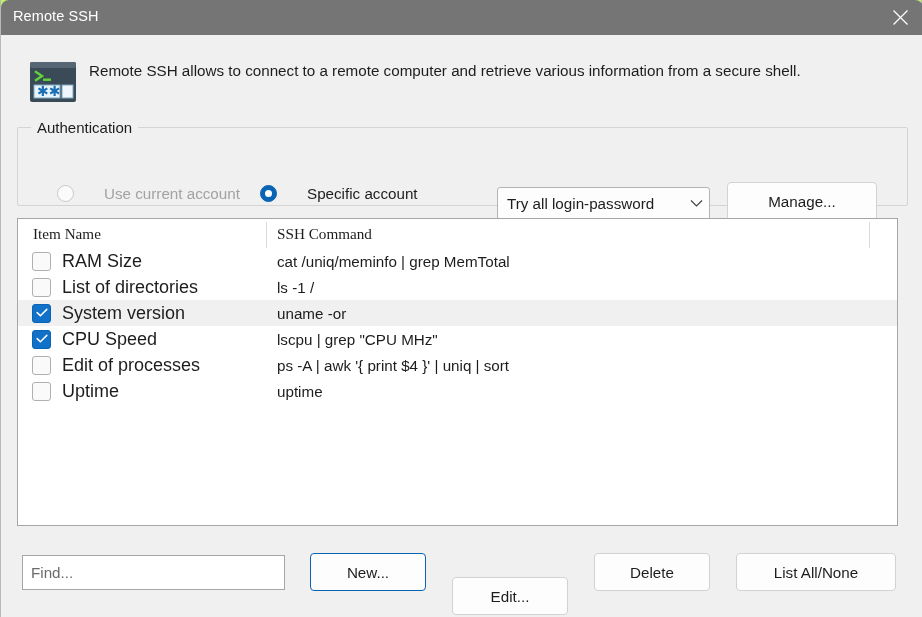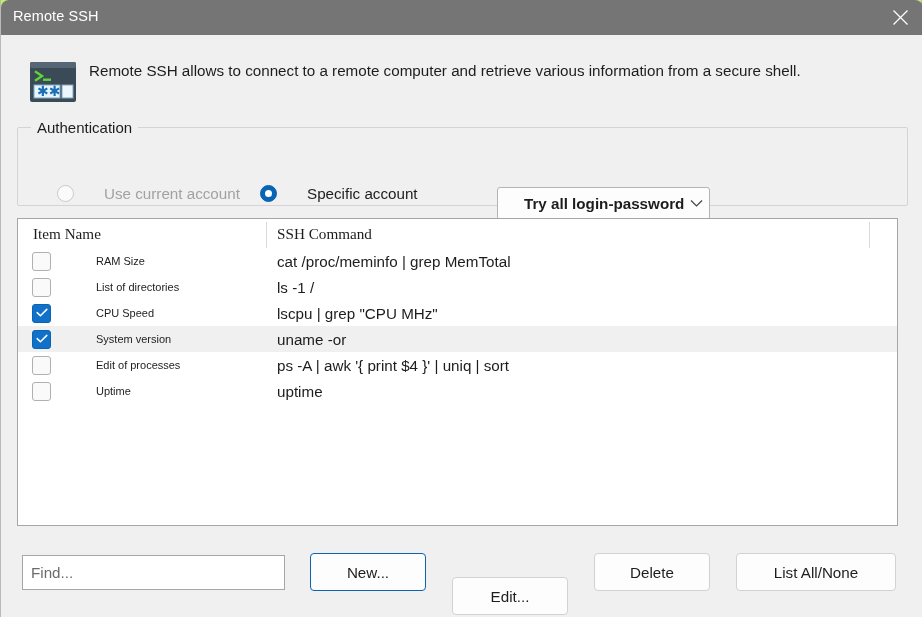--- a/index.html
+++ b/index.html
@@ -166,26 +166,25 @@
     height: 33px;
     background: #fdfdfd;
     border: 1px solid #b4b4b4;
     border-radius: 3px;
     box-sizing: border-box;
     display: flex;
     align-items: center;
     cursor: default;
   }
   #login-mode-value {
-    margin-left: 26px;
+    margin-left: 9px;
     font-size: 15.2px;
     color: #1d1d1d;
     white-space: nowrap;
     flex: 1 1 auto;
-    font-weight: bold;
   }
   #combo-chevron {
     width: 26px;
     display: flex;
     align-items: center;
     justify-content: center;
   }
 
   
   .btn {
@@ -277,24 +276,23 @@
     border: 1.3px solid #b0b0b0;
     background: #fafafa;
   }
   .row-check.checked {
     border: 1.3px solid #0a64b4;
     background: #1170c8;
   }
   .row-name {
     position: absolute;
     left: 44px;
-    font-size: 11px;
-    color: #1d1d1d;
-    white-space: nowrap;
-    margin-left: 34px;
+    font-size: 18px;
+    color: #1d1d1d;
+    white-space: nowrap;
   }
   .row-cmd {
     position: absolute;
     left: 259px;
     font-size: 15.2px;
     color: #1d1d1d;
     white-space: nowrap;
   }
 
   
@@ -367,57 +365,58 @@
 
     <div id="login-mode-combo">
       <span id="login-mode-value">Try all login-password</span>
       <span id="combo-chevron">
         <svg width="13" height="9" viewBox="0 0 13 9">
           <path d="M1 1.5 L6.5 7 L12 1.5" fill="none" stroke="#444444" stroke-width="1.2"></path>
         </svg>
       </span>
     </div>
 
+    <div class="btn" id="manage-button">Manage...</div>
 
     <div id="list-view">
       <div id="list-header">
         <div class="col-title" id="col-title-0">Item Name</div>
         <div class="col-title" id="col-title-1">SSH Command</div>
         <div class="col-sep" id="col-sep-1"></div>
         <div class="col-sep" id="col-sep-2"></div>
       </div>
       <div id="list-rows">
           <div class="list-row">
             <span class="row-check unchecked"></span>
             <span class="row-name">RAM Size</span>
-            <span class="row-cmd">cat /proc/meminfo | grep MemTotal</span>
+            <span class="row-cmd">cat /uniq/meminfo | grep MemTotal</span>
           </div>
           <div class="list-row">
             <span class="row-check unchecked"></span>
             <span class="row-name">List of directories</span>
             <span class="row-cmd">ls -1 /</span>
+          </div>
+          <div class="list-row selected">
+            <span class="row-check checked">
+              <svg width="12" height="10" viewBox="0 0 12 10">
+                <path d="M1.2 4.6 L4.4 7.8 L10.8 1.4" fill="none" stroke="#ffffff" stroke-width="1.5" stroke-linecap="round" stroke-linejoin="round"></path>
+              </svg>
+            </span>
+            <span class="row-name">System version</span>
+            <span class="row-cmd">uname -or</span>
           </div>
           <div class="list-row">
             <span class="row-check checked">
               <svg width="12" height="10" viewBox="0 0 12 10">
                 <path d="M1.2 4.6 L4.4 7.8 L10.8 1.4" fill="none" stroke="#ffffff" stroke-width="1.5" stroke-linecap="round" stroke-linejoin="round"></path>
               </svg>
             </span>
             <span class="row-name">CPU Speed</span>
             <span class="row-cmd">lscpu | grep "CPU MHz"</span>
           </div>
-          <div class="list-row selected">
-            <span class="row-check checked">
-              <svg width="12" height="10" viewBox="0 0 12 10">
-                <path d="M1.2 4.6 L4.4 7.8 L10.8 1.4" fill="none" stroke="#ffffff" stroke-width="1.5" stroke-linecap="round" stroke-linejoin="round"></path>
-              </svg>
-            </span>
-            <span class="row-name">System version</span>
-            <span class="row-cmd">uname -or</span>
-          </div>
           <div class="list-row">
             <span class="row-check unchecked"></span>
             <span class="row-name">Edit of processes</span>
             <span class="row-cmd">ps -A | awk '{ print $4 }' | uniq | sort</span>
           </div>
           <div class="list-row">
             <span class="row-check unchecked"></span>
             <span class="row-name">Uptime</span>
             <span class="row-cmd">uptime</span>
           </div>

